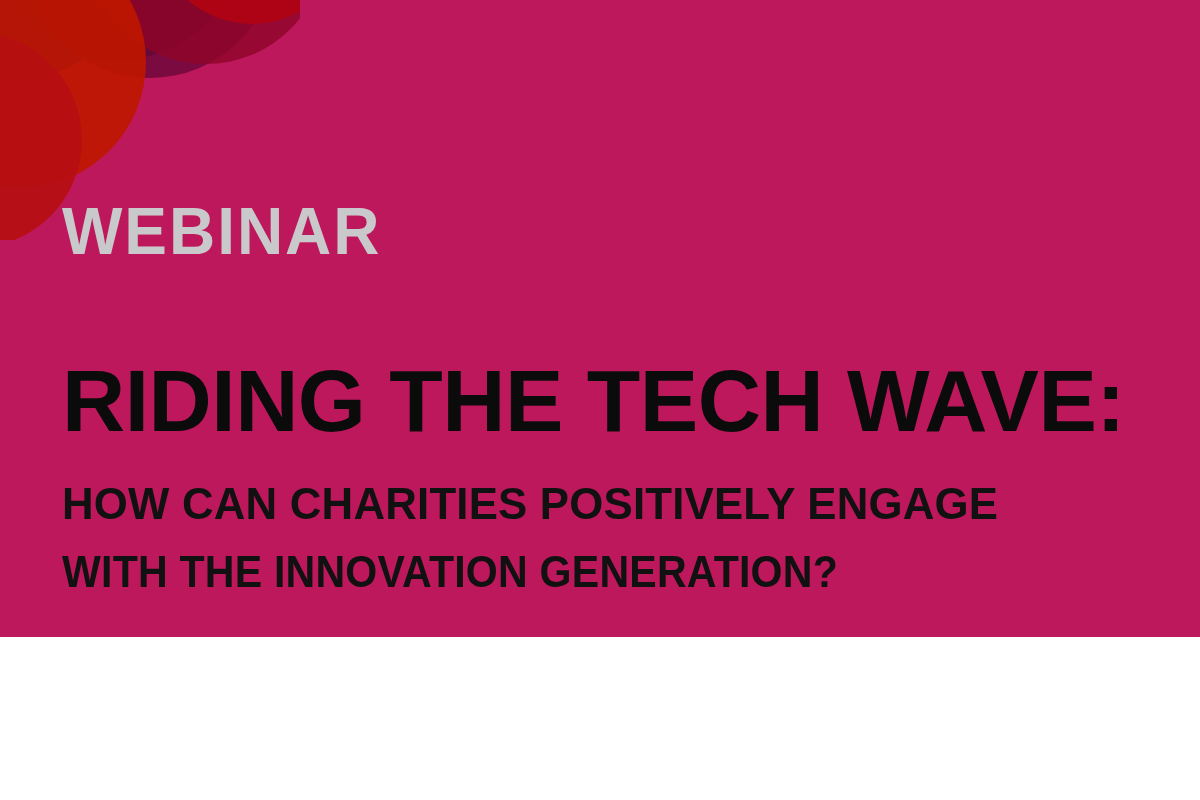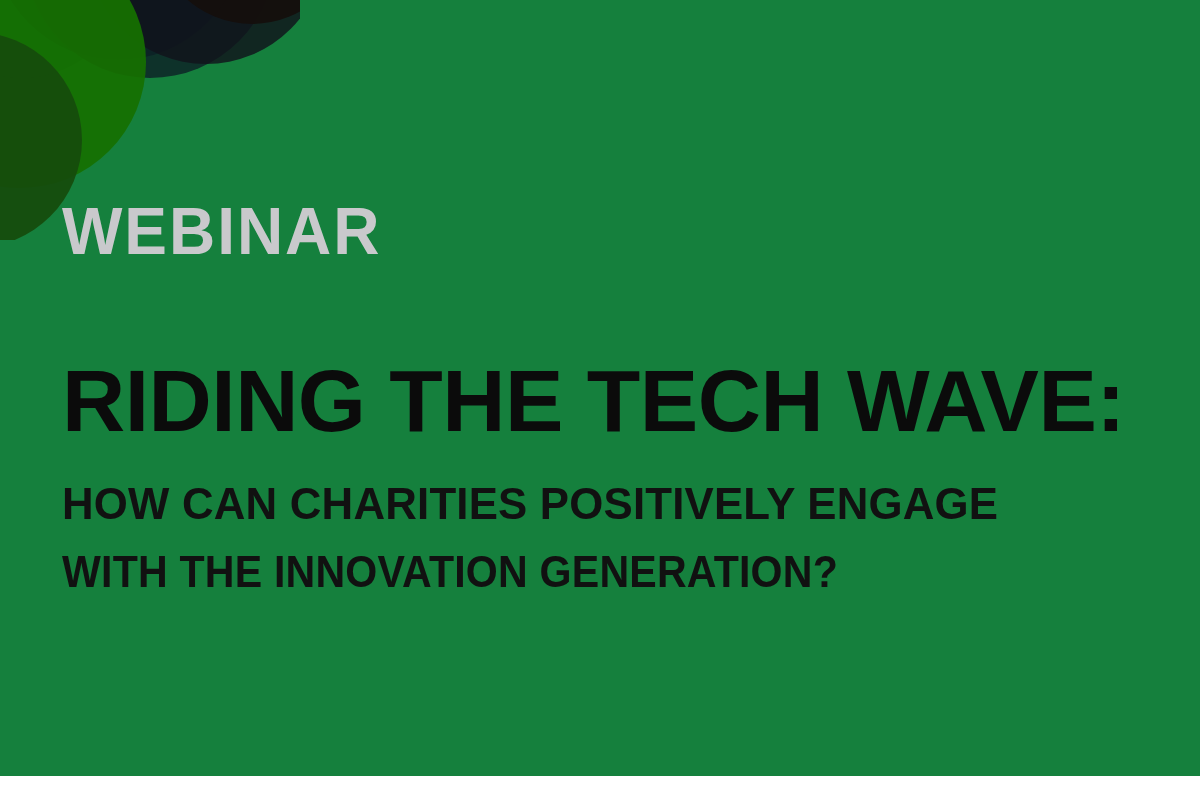--- a/index.html
+++ b/index.html
@@ -8,22 +8,22 @@
     background: #ffffff;
   }
   body {
     font-family: "Liberation Sans", sans-serif;
     -webkit-font-smoothing: antialiased;
   }
 
   #slide {
     position: relative;
     width: 1200px;
-    height: 776px;
-    background: #15803d;
+    height: 637px;
+    background: #be185d;
     overflow: hidden;
   }
 
   
   #brand-mark {
     position: absolute;
     left: 0;
     top: 0;
     width: 300px;
     height: 240px;

